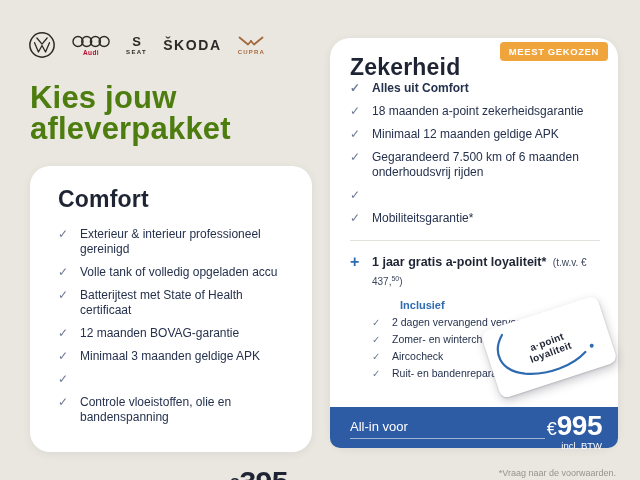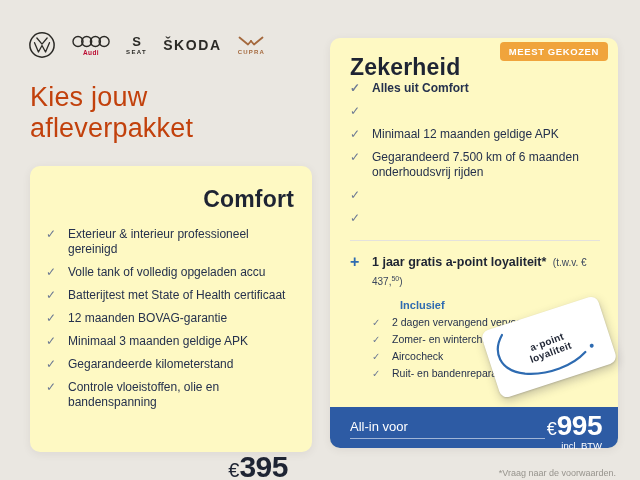--- a/index.html
+++ b/index.html
@@ -19,41 +19,41 @@
   .logo .wordmark-sub { font-size:6px; font-weight:700; letter-spacing:1.4px; margin-top:1px; }
   .logo.audi .wordmark-sub { color:#bb0a30; letter-spacing:0.4px; font-size:6.5px; font-weight:700; }
   .logo.skoda .wordmark { font-size:14px; font-weight:700; letter-spacing:1.6px; }
   .logo.seat .seat-s { font-size:13px; font-weight:800; line-height:12px; }
   .logo.cupra { color:#a4683c; }
   .logo.cupra .wordmark-sub { letter-spacing:1.2px; }
 
   
   .heading {
     position:absolute; left:30px; top:82px;
-    font-size:27px; line-height:31px; font-weight:400; color:#c2410c;
+    font-size:31px; line-height:31px; font-weight:700; color:#4d7c0f;
     letter-spacing:0.2px;
   }
 
   
   .card {
-    position:absolute; background:#fef9c3; border-radius:10px;
+    position:absolute; background:#ffffff; border-radius:20px;
     box-shadow:0 2px 8px rgba(60,55,45,0.08);
   }
   .card-title { font-size:23px; font-weight:700; color:#1e2433; letter-spacing:0.2px; }
 
   .items { list-style:none; display:flex; flex-direction:column; gap:8px; }
   .item { display:flex; gap:8px; font-size:12px; line-height:15px; font-weight:500; color:#25314d; }
   .item .check { flex:none; width:14px; color:#6e7b94; font-size:12px; line-height:15px; }
   .item.bold { font-weight:700; }
 
   
   .card.comfort {
     left:30px; top:166px; width:282px; height:286px;
-    padding:20px 18px 14px 16px;
-    display:flex; flex-direction:column;align-items:flex-end;
+    padding:20px 18px 14px 28px;
+    display:flex; flex-direction:column;
   }
   .card.comfort .card-title { margin-bottom:14px; }
   .price-block { margin-top:auto; text-align:right; padding-right:6px; }
   .price-line { color:#1e2433; white-space:nowrap;margin-top:40px; }
   .price-line .cur { font-size:20px; font-weight:500; }
   .price-line .amt { font-size:30px; font-weight:700; letter-spacing:-0.5px; }
   .price-note { font-size:10px; color:#3a4356; margin-top:0px; }
 
   
   .card.zekerheid {
@@ -176,21 +176,20 @@
           <span>12 maanden BOVAG-garantie</span>
         </li>
 
         <li class="item">
           <span class="check">✓</span>
           <span>Minimaal 3 maanden geldige APK</span>
         </li>
 
         <li class="item">
           <span class="check">✓</span>
-          <span>Gegarandeerde kilometerstand</span>
         </li>
 
         <li class="item">
           <span class="check">✓</span>
           <span>Controle vloeistoffen, olie en bandenspanning</span>
         </li>
       </ul>
     <div class="price-block">
       <div class="price-line">
         <span class="cur">€</span><span class="amt">395</span>
@@ -204,38 +203,40 @@
     <h2 class="card-title">Zekerheid</h2>
     <ul class="items">
 
         <li class="item bold">
           <span class="check">✓</span>
           <span>Alles uit Comfort</span>
         </li>
 
         <li class="item">
           <span class="check">✓</span>
+          <span>18 maanden a-point zekerheidsgarantie</span>
         </li>
 
         <li class="item">
           <span class="check">✓</span>
           <span>Minimaal 12 maanden geldige APK</span>
         </li>
 
         <li class="item">
           <span class="check">✓</span>
           <span>Gegarandeerd 7.500 km of 6 maanden onderhoudsvrij rijden</span>
         </li>
 
         <li class="item">
           <span class="check">✓</span>
         </li>
 
         <li class="item">
           <span class="check">✓</span>
+          <span>Mobiliteitsgarantie*</span>
         </li>
       </ul>
 
     <hr class="divider">
 
     <div class="bonus-row">
       <span class="plus">+</span>
       <span class="bonus-title">
         <span>1 jaar gratis a-point loyaliteit*</span>
         <span class="bonus-value"><span>(t.w.v. € 437,</span><sup>50</sup><span>)</span></span>

